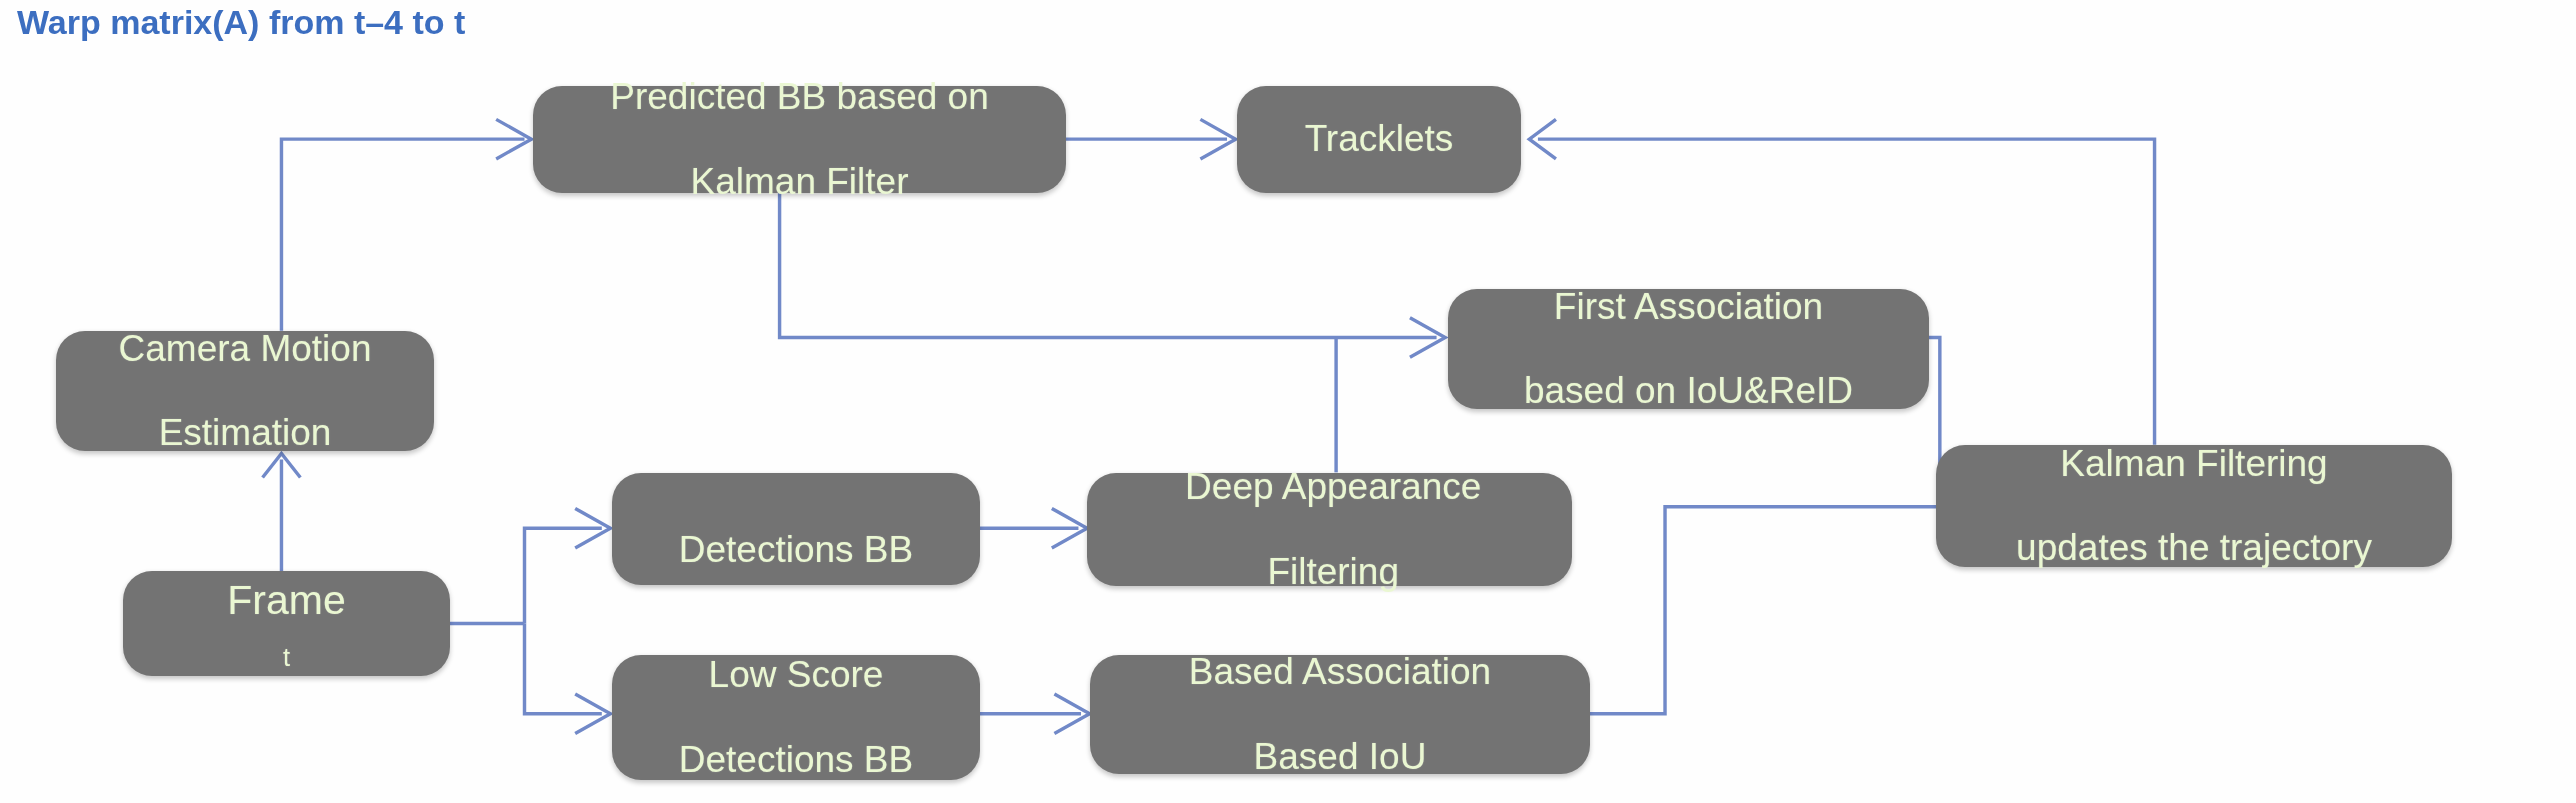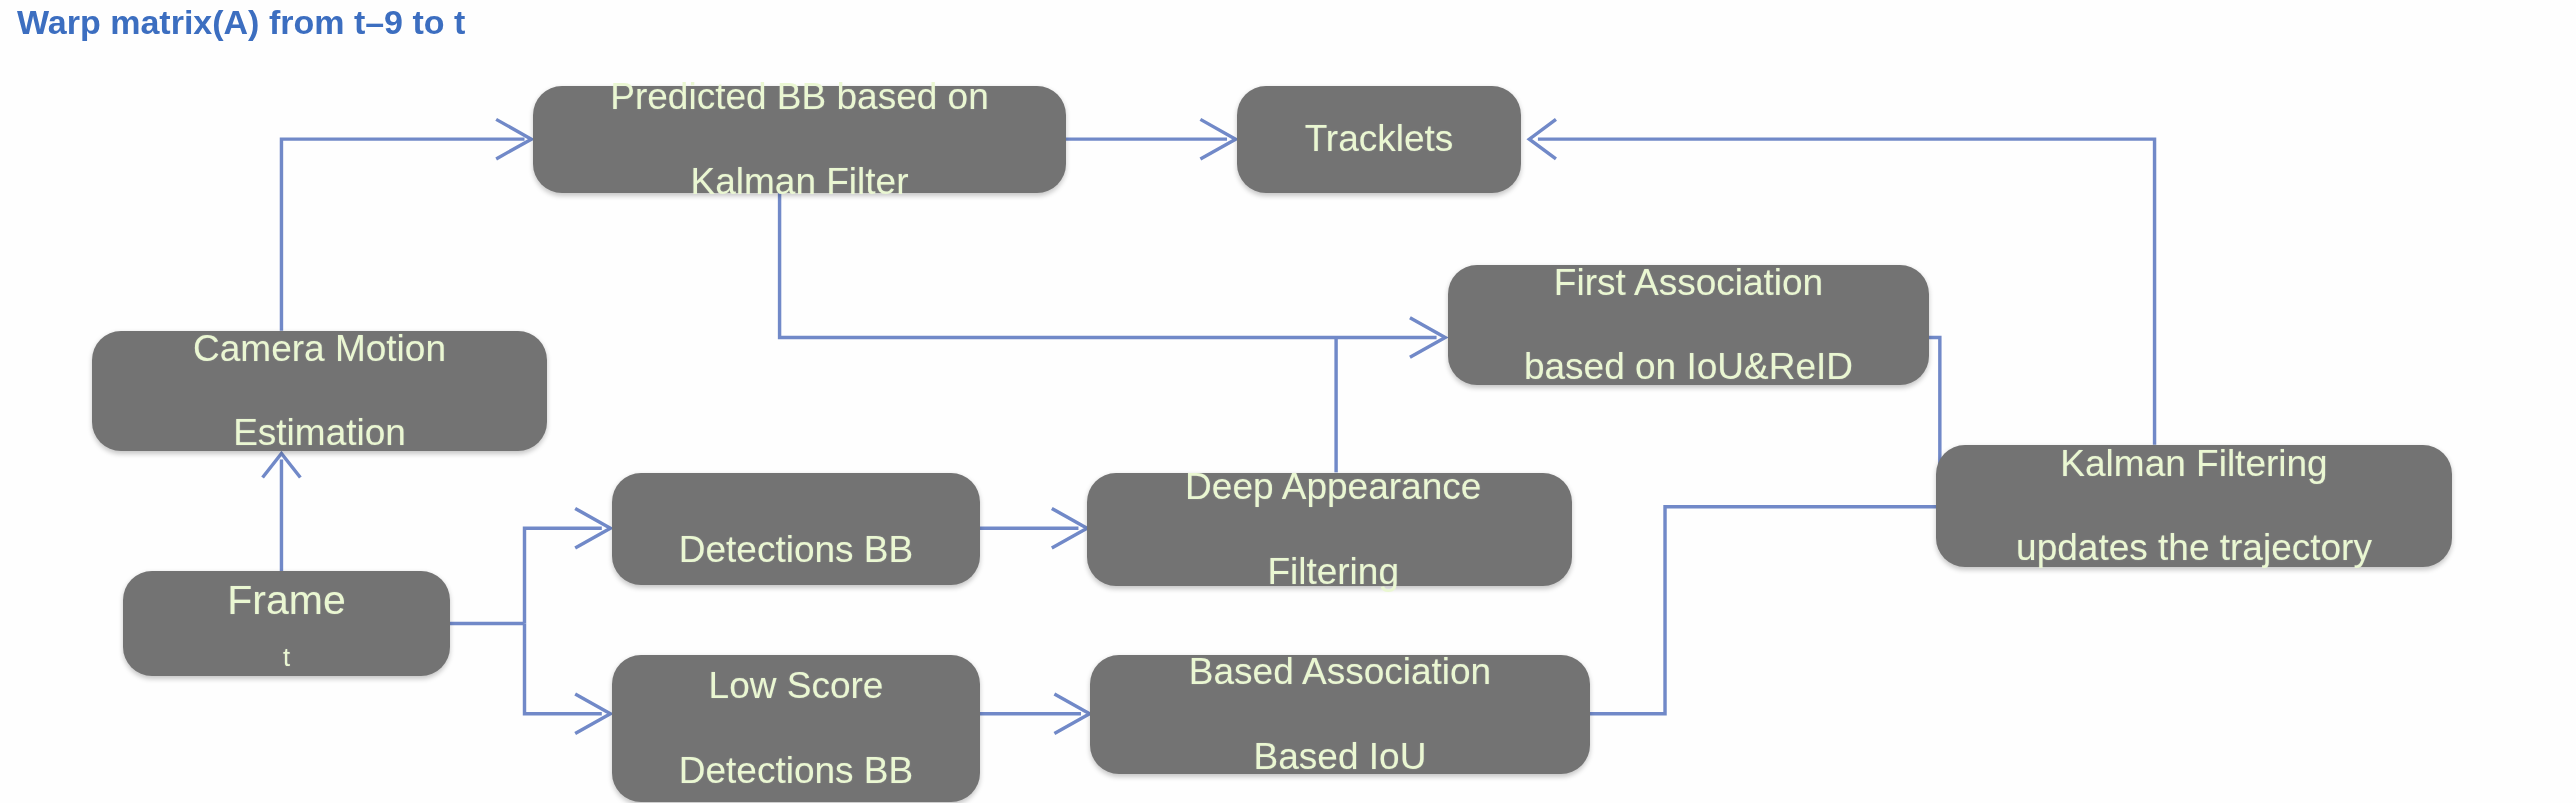--- a/index.html
+++ b/index.html
@@ -44,21 +44,21 @@
   svg#wires path, svg#wires line{
     stroke:#7189c8; stroke-width:4; fill:none;
   }
   .arrowhead{stroke:#3f5fae;stroke-width:5;fill:none;}
 </style>
 </head>
 <body>
 
 <div id="stage">
 
-  <div class="title">Warp matrix(A) from t–9 to t</div>
+  <div class="title">Warp matrix(A) from t–4 to t</div>
 
   <svg id="wires" viewBox="0 0 2998 935">
 
     <path d="M 327 665 L 327 535"></path>
     <path class="arrowhead" d="M 305 556 L 327 528 L 349 556"></path>
 
     <path d="M 327 385 L 327 162 L 610 162"></path>
     <path class="arrowhead" d="M 577 139 L 618 162 L 577 185"></path>
 
     <path d="M 1240 162 L 1428 162"></path>
@@ -91,45 +91,45 @@
   </svg>
 
   <div class="node" style="left:533px;top:86px;width:533px;height:107px;">
     <span><span>Predicted BB based on</span><br><span>Kalman Filter</span></span>
   </div>
 
   <div class="node" style="left:1237px;top:86px;width:284px;height:107px;justify-content:flex-end;">
     <span>Tracklets</span>
   </div>
 
-  <div class="node" style="left:56px;top:331px;width:455px;height:120px;margin-left:36px;">
+  <div class="node" style="left:56px;top:331px;width:378px;height:120px;">
     <span><span>Camera Motion</span><br><span>Estimation</span></span>
   </div>
 
-  <div class="node" style="left:1448px;top:265px;width:481px;height:120px;">
+  <div class="node" style="left:1448px;top:289px;width:481px;height:120px;">
     <span><span>First Association</span><br><span>based on IoU&amp;ReID</span></span>
   </div>
 
   <div class="node" style="left:1936px;top:445px;width:516px;height:122px;">
     <span><span>Kalman Filtering</span><br><span>updates the trajectory</span></span>
   </div>
 
   <div class="node" style="left:123px;top:571px;width:327px;height:105px;font-size:41px;">
     <span><span>Frame</span><sub>t</sub></span>
   </div>
 
   <div class="node" style="left:612px;top:473px;width:368px;height:112px;">
     <span><br><span>Detections BB</span></span>
   </div>
 
   <div class="node" style="left:1087px;top:473px;width:485px;height:113px;padding-left:16px;">
     <span><span>Deep Appearance</span><br><span>Filtering</span></span>
   </div>
 
-  <div class="node" style="left:612px;top:655px;width:368px;height:147px;">
+  <div class="node" style="left:612px;top:655px;width:368px;height:125px;">
     <span><span>Low Score</span><br><span>Detections BB</span></span>
   </div>
 
   <div class="node" style="left:1090px;top:655px;width:500px;height:119px;">
     <span><span>Based Association</span><br><span>Based IoU</span></span>
   </div>
 
 </div>
 
 

